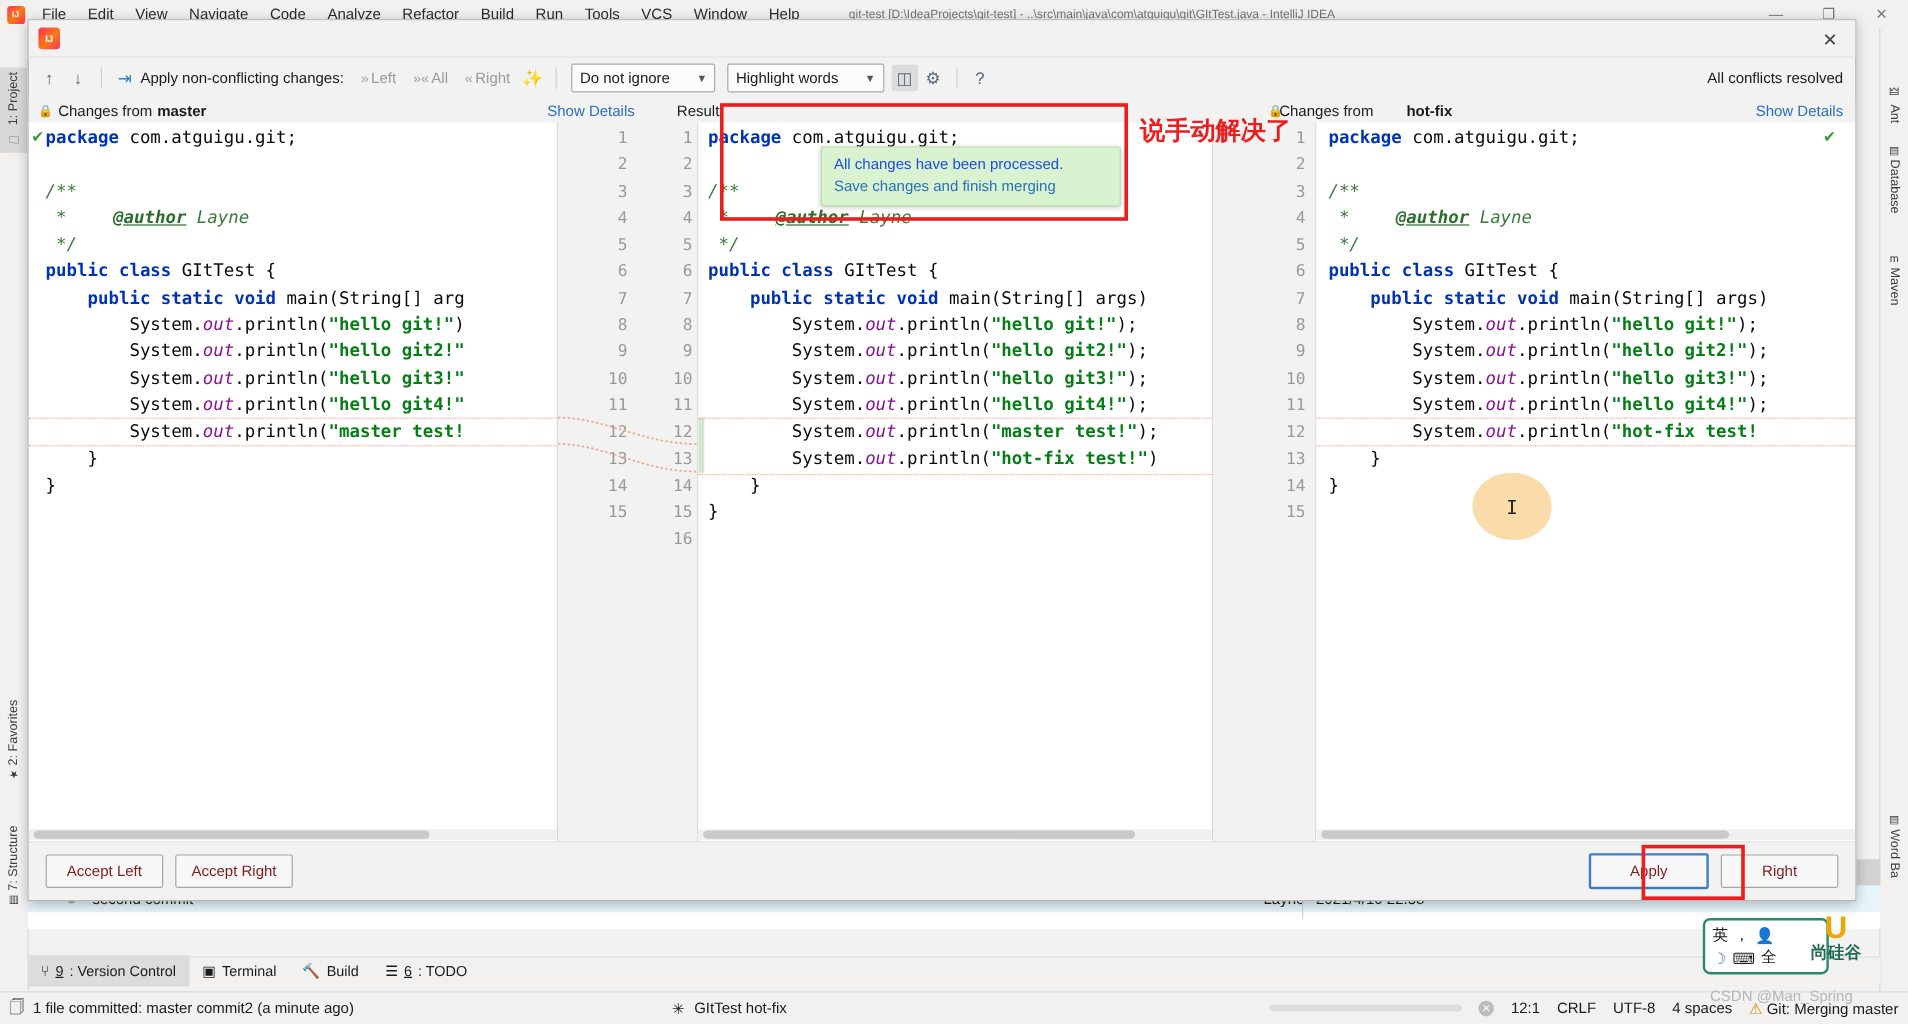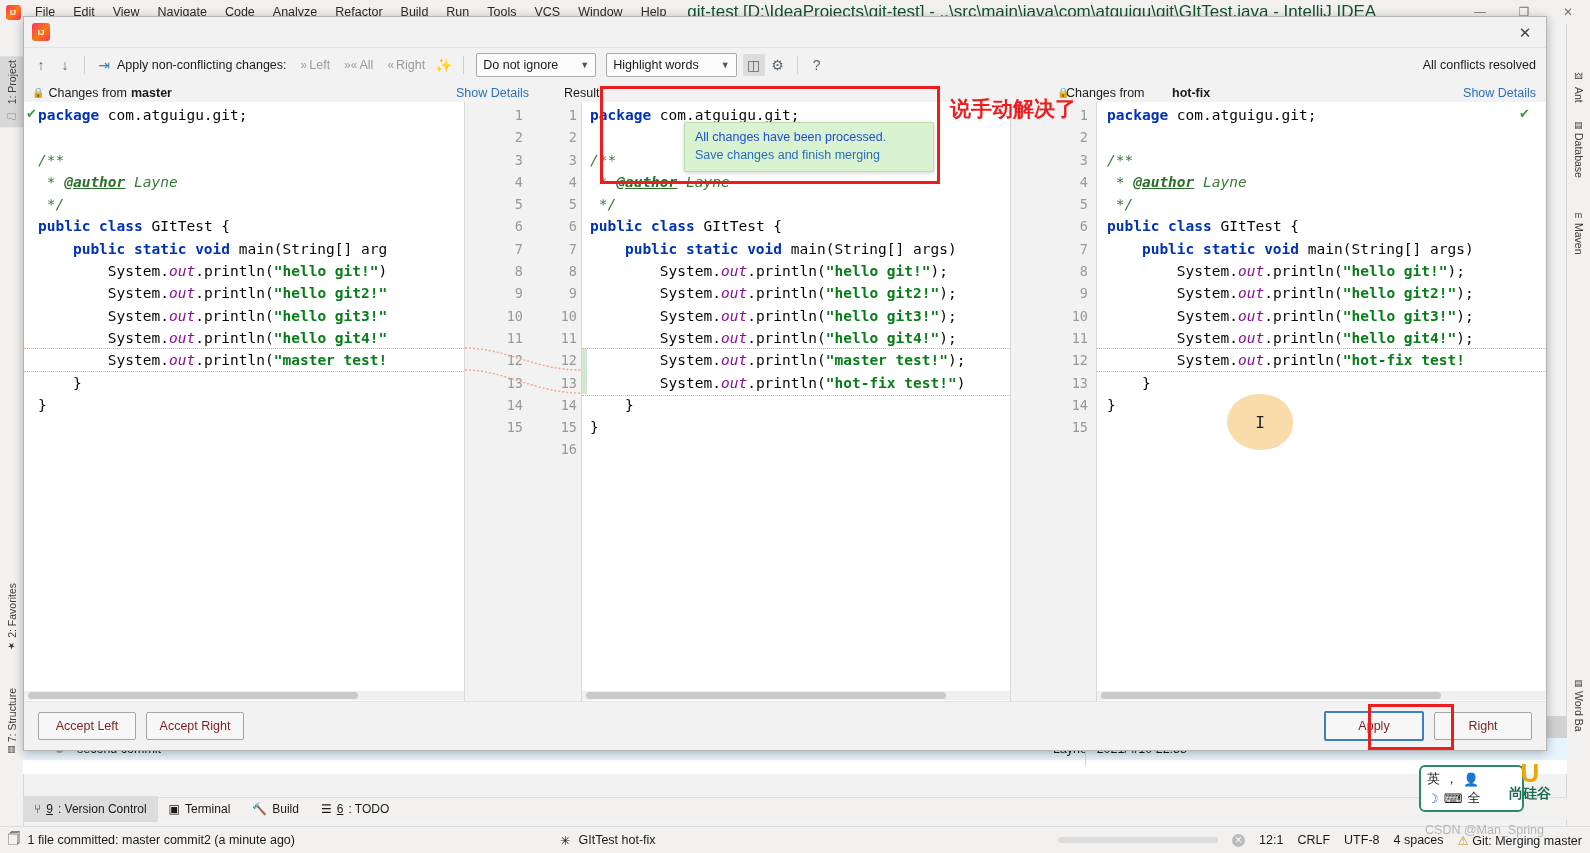--- a/index.html
+++ b/index.html
@@ -21,21 +21,21 @@
     width:15px;height:15px;border-radius:3px;
     background:linear-gradient(135deg,#fe315d 0%,#f97a12 50%,#fe315d 100%);
     position:relative;
   }
   .ide-logo .mark:after{
     content:"IJ";position:absolute;left:0;top:0;right:0;bottom:0;
     color:#fff;font-size:7px;font-weight:bold;display:flex;align-items:center;justify-content:center;
   }
   .menu-items{display:flex;gap:0;align-items:center;}
   .menu-items .mi{padding:2px 9px;color:#2b2b2b;font-size:12.5px;}
-  .ide-title{margin-left:12px;color:#14532d;font-size:17px;white-space:nowrap;overflow:hidden;}
+  .ide-title{margin-left:32px;color:#737373;font-size:10px;white-space:nowrap;overflow:hidden;}
   .winbtns{position:absolute;right:0;top:0;height:24px;display:flex;align-items:center;}
   .winbtns .wb{width:44px;height:24px;display:flex;align-items:center;justify-content:center;color:#777;font-size:12px;}
 
   
   .rail-left{
     position:absolute;left:0;top:24px;width:23px;height:805px;background:#f2f1f0;
     border-right:1px solid #d6d6d6;
   }
   .rail-right{
     position:absolute;right:0;top:24px;width:23px;height:805px;background:#f2f1f0;
@@ -119,21 +119,21 @@
   }
   .ln-col.a{right:58px;}
   .ln-col.b{right:4px;}
   .ln-col.single{right:8px;}
 
   
   .kw{color:#0033b3;font-weight:bold;}
   .pl{color:#080808;}
   .st{color:#067d17;font-weight:bold;}
   .cm{color:#3a7a3a;font-style:italic;}
-  .tag{color:#2a6e2a;font-style:italic;text-decoration:underline;font-weight:bold;}
+  .tag{color:#2a6e2a;font-style:italic;text-decoration:underline;font-weight:bold;margin-left:30px;}
   .fld{color:#871094;font-style:italic;}
 
   
   .diffline{position:absolute;left:0;right:0;height:22px;
     border-top:1px dotted #f0a58a;border-bottom:1px dotted #f0a58a;}
   .chg-mark{position:absolute;width:5px;background:#cfe8cf;}
   .ok-check{position:absolute;color:#3a9a3a;font-size:13px;}
 
   
   .connector{position:absolute;left:0;right:0;pointer-events:none;}

